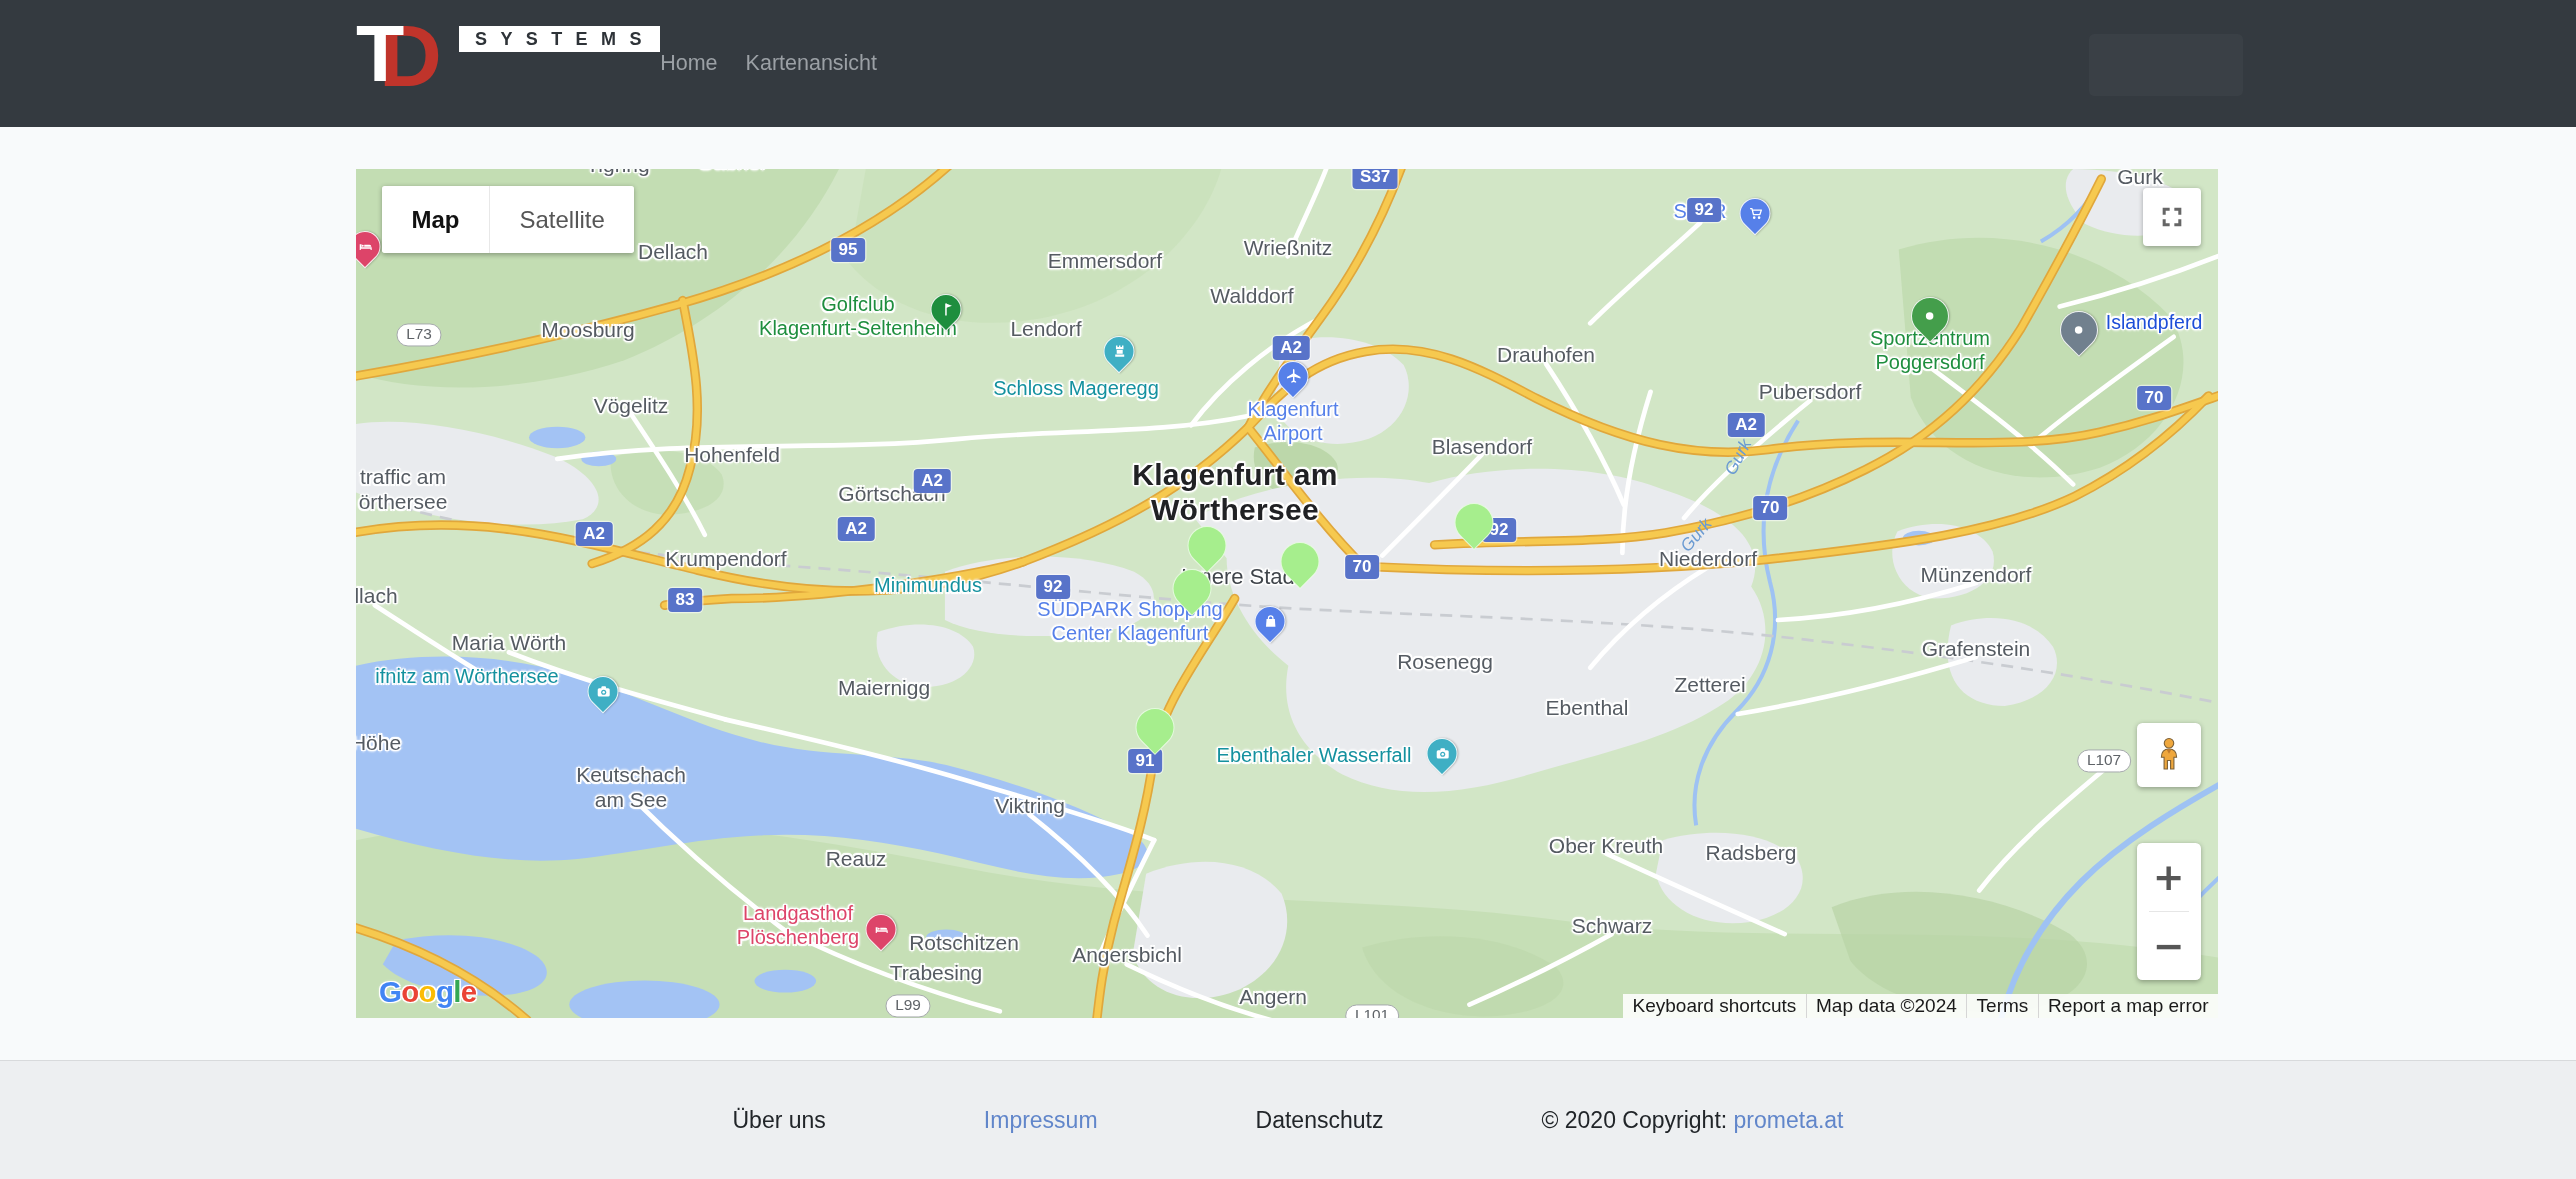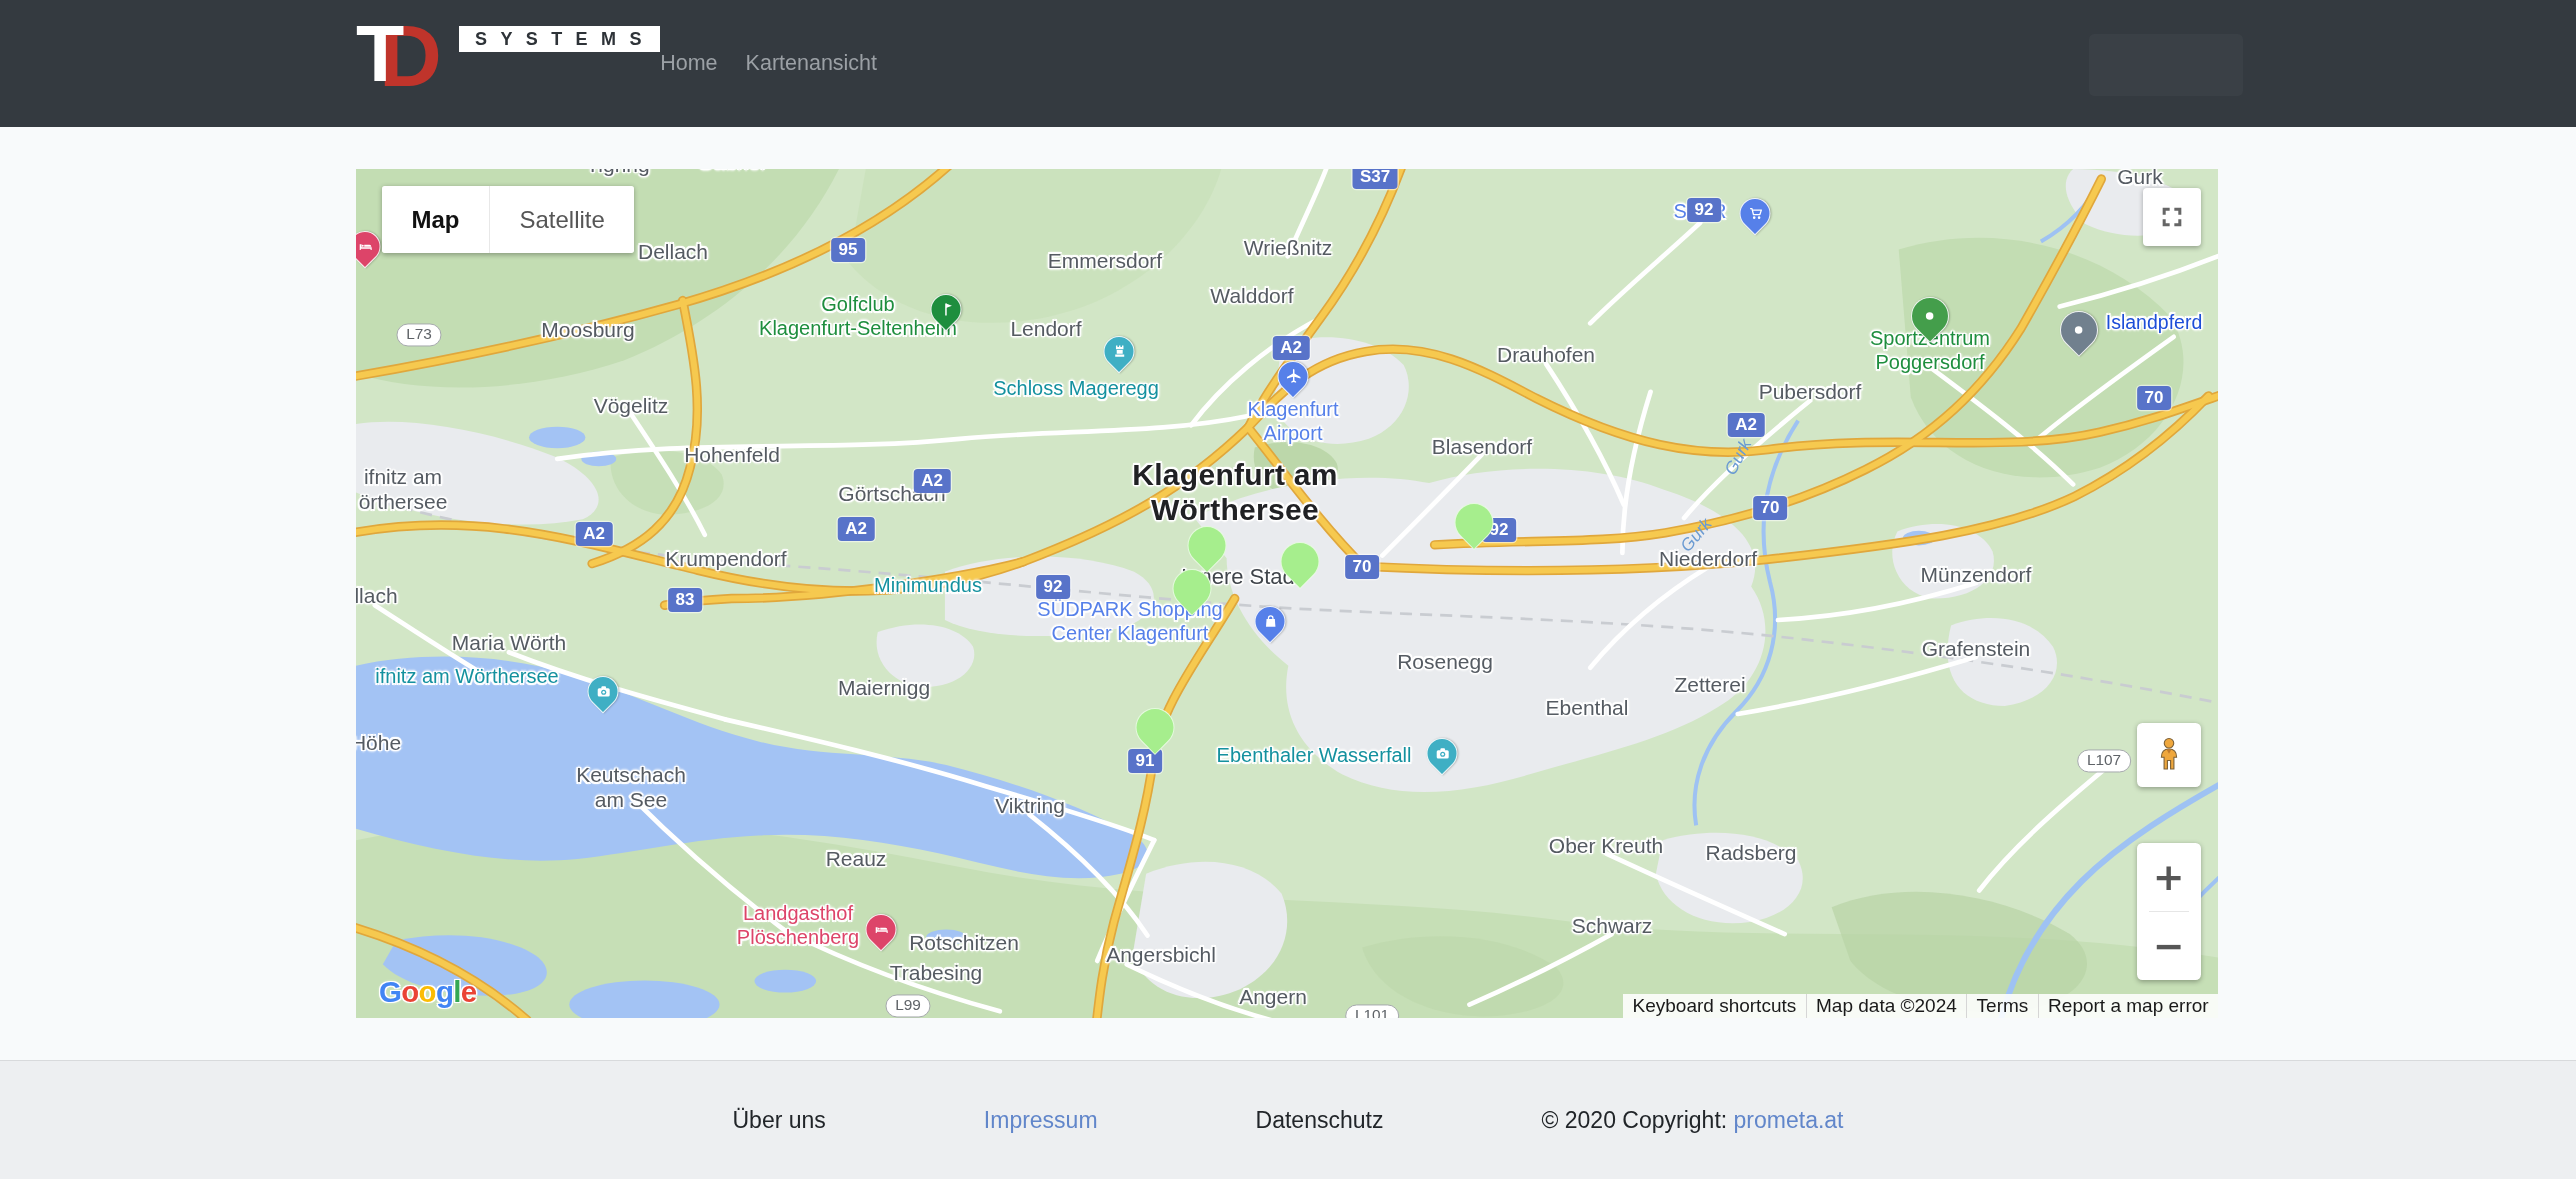--- a/index.html
+++ b/index.html
@@ -223,26 +223,26 @@
       <div class="mlabel town" style="left: 153px; top: 474px;">Maria Wörth</div>
       <div class="mlabel town" style="left: 528px; top: 493px; margin-top: 26px;">Maiernigg</div>
       <div class="mlabel town" style="left: 370px; top: 390px;">Krumpendorf</div>
       <div class="mlabel town" style="left: 536px; top: 325px;">Görtschach</div>
       <div class="mlabel town" style="left: 275px; top: 619px;">Keutschach
 am See</div>
       <div class="mlabel town" style="left: 674px; top: 637px;">Viktring</div>
       <div class="mlabel town" style="left: 500px; top: 690px;">Reauz</div>
       <div class="mlabel town" style="left: 608px; top: 774px;">Rotschitzen</div>
       <div class="mlabel town" style="left: 580px; top: 804px;">Trabesing</div>
-      <div class="mlabel town" style="left: 771px; top: 786px; margin-left: 34px;">Angersbichl</div>
+      <div class="mlabel town" style="left: 771px; top: 786px;">Angersbichl</div>
       <div class="mlabel town" style="left: 917px; top: 828px;">Angern</div>
       <div class="mlabel town" style="left: 1256px; top: 757px;">Schwarz</div>
       <div class="mlabel town" style="left: 1250px; top: 677px;">Ober Kreuth</div>
       <div class="mlabel town" style="left: 1395px; top: 684px;">Radsberg</div>
-      <div class="mlabel town" style="left: 47px; top: 321px;">ifnitz am
+      <div class="mlabel town" style="left: 47px; top: 321px;">traffic am
 örthersee</div>
       <div class="mlabel town" style="left: 20px; top: 427px;">llach</div>
       <div class="mlabel town" style="left: 20px; top: 574px;">Höhe</div>
       <div class="mlabel city" style="left: 879px; top: 323px;">Klagenfurt am
 Wörthersee</div>
       <div class="mlabel district" style="left: 885px; top: 408px;">Innere Stadt</div>
       <div class="mlabel poi-blue" style="left: 937px; top: 253px;">Klagenfurt
 Airport</div>
       <div class="mlabel poi-blue" style="left: 774px; top: 453px;">SÜDPARK Shopping
 Center Klagenfurt</div>

